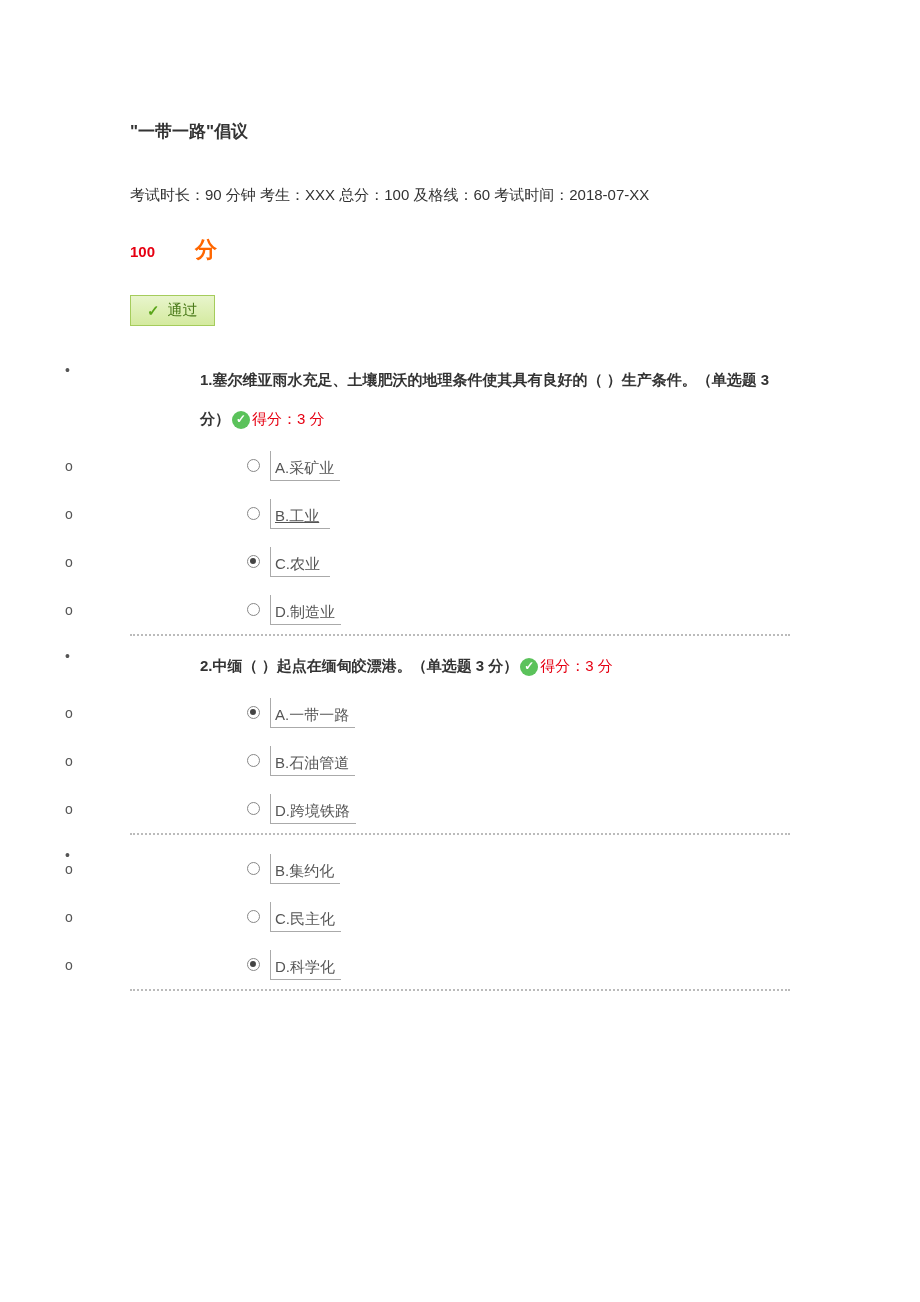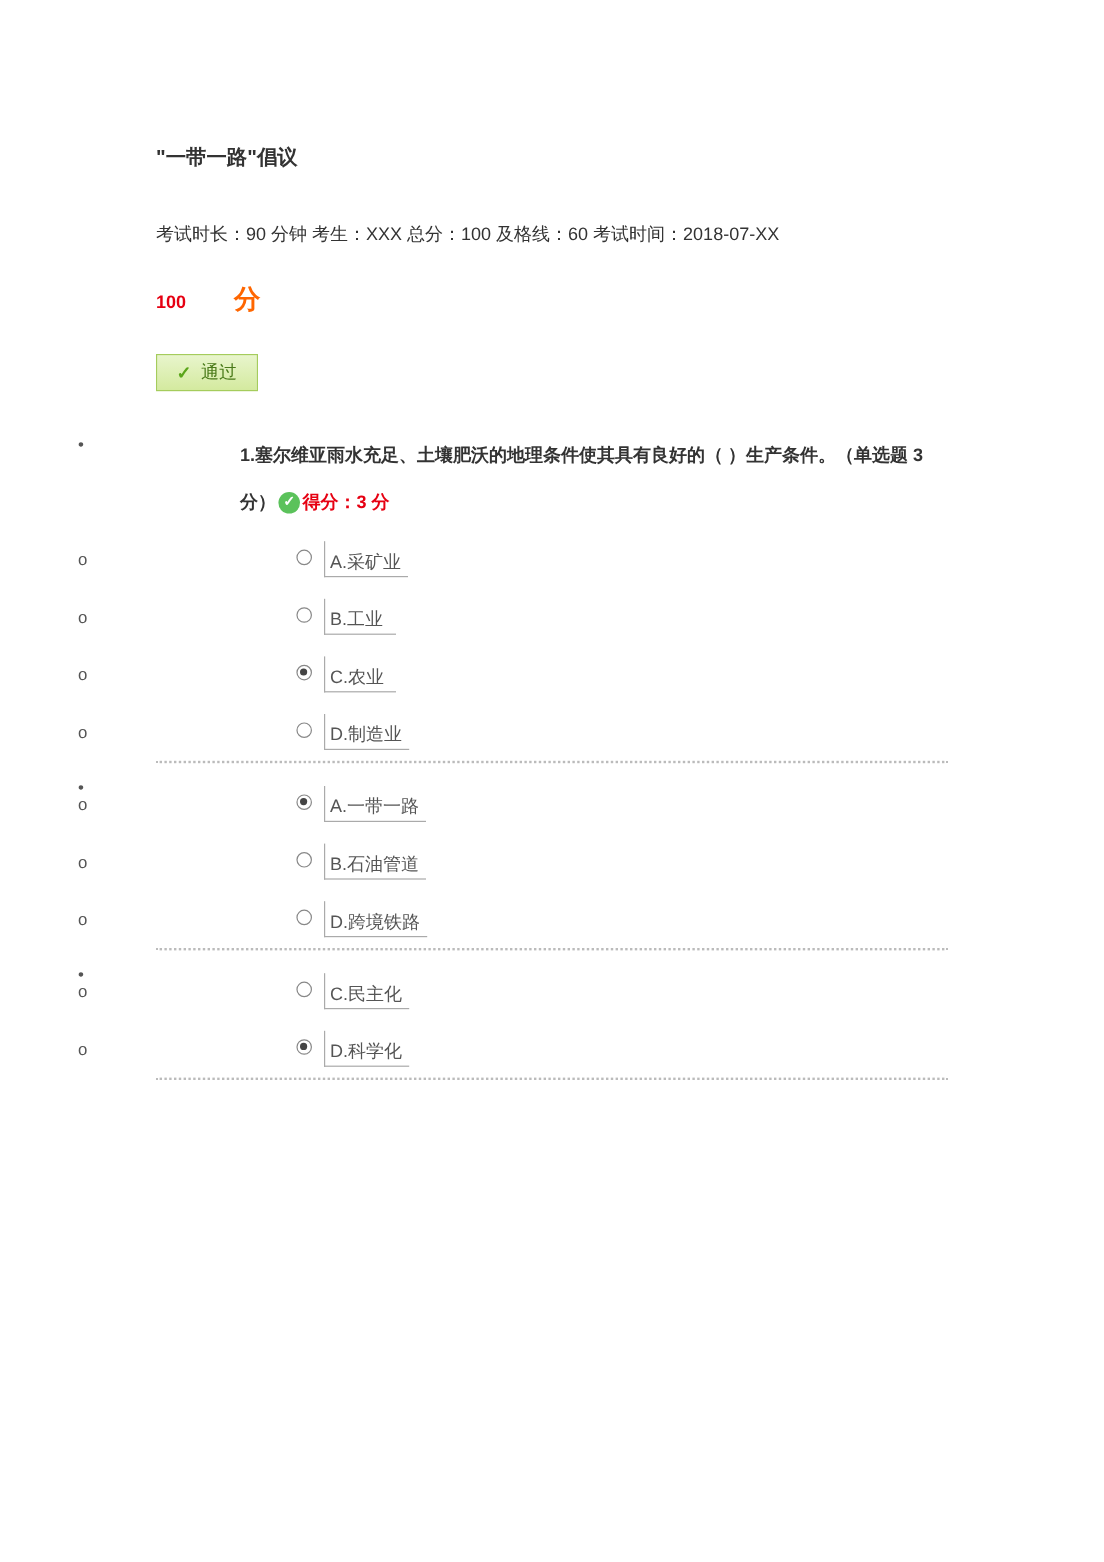--- a/index.html
+++ b/index.html
@@ -94,21 +94,21 @@
       height: 18px;
       background: #5bc25b;
       border-radius: 50%;
       color: white;
       font-size: 12px;
       vertical-align: middle;
       margin: 0 2px;
     }
     .score-text {
       color: #e60012;
-      font-weight: bold;
+      font-weight: normal;
     }
     ul.options {
       list-style: none;
       padding-left: 0;
     }
     ul.options > li.option-item {
       position: relative;
       display: flex;
       align-items: center;
       height: 48px;
@@ -150,20 +150,21 @@
       border-bottom: 1.5px solid #aaa;
       padding: 8px 6px 2px 4px;
       min-width: 60px;
     }
     .option-text {
       font-size: 15px;
       color: #555;
       text-align: right;
     }
     .option-text.link {
+      text-decoration: underline;
       color: #555;
     }
   </style>
 </head>
 <body>
 
 
 
 <div class="exam-title">"一带一路"倡议</div>
 
@@ -195,39 +196,44 @@
           <div class="radio-outer"><span class="radio selected"></span></div>
           <div class="option-box"><span class="option-text">C.农业</span></div>
         </li>
         <li class="option-item">
           <div class="radio-outer"><span class="radio"></span></div>
           <div class="option-box"><span class="option-text">D.制造业</span></div>
         </li>
       </ul>
     </li>
     <li class="question-item">
+      <div class="question-text"><span class="q-prefix">2.中缅（  ）起点在缅甸皎漂港。（单选题 3 分）</span><span class="check-inline">✓</span><span class="score-text">得分：3 分</span></div>
       <ul class="options">
         <li class="option-item">
           <div class="radio-outer"><span class="radio selected"></span></div>
           <div class="option-box"><span class="option-text">A.一带一路</span></div>
         </li>
         <li class="option-item">
           <div class="radio-outer"><span class="radio"></span></div>
           <div class="option-box"><span class="option-text">B.石油管道</span></div>
         </li>
         <li class="option-item">
           <div class="radio-outer"><span class="radio"></span></div>
           <div class="option-box"><span class="option-text">D.跨境铁路</span></div>
         </li>
       </ul>
     </li>
     <li class="question-item">
       <ul class="options">
         <li class="option-item">
           <div class="radio-outer"><span class="radio"></span></div>
+          <div class="option-box"><span class="option-text">B.集约化</span></div>
+        </li>
+        <li class="option-item">
+          <div class="radio-outer"><span class="radio"></span></div>
           <div class="option-box"><span class="option-text">C.民主化</span></div>
         </li>
         <li class="option-item">
           <div class="radio-outer"><span class="radio selected"></span></div>
           <div class="option-box"><span class="option-text">D.科学化</span></div>
         </li>
       </ul>
     </li>
   </ul>
 

